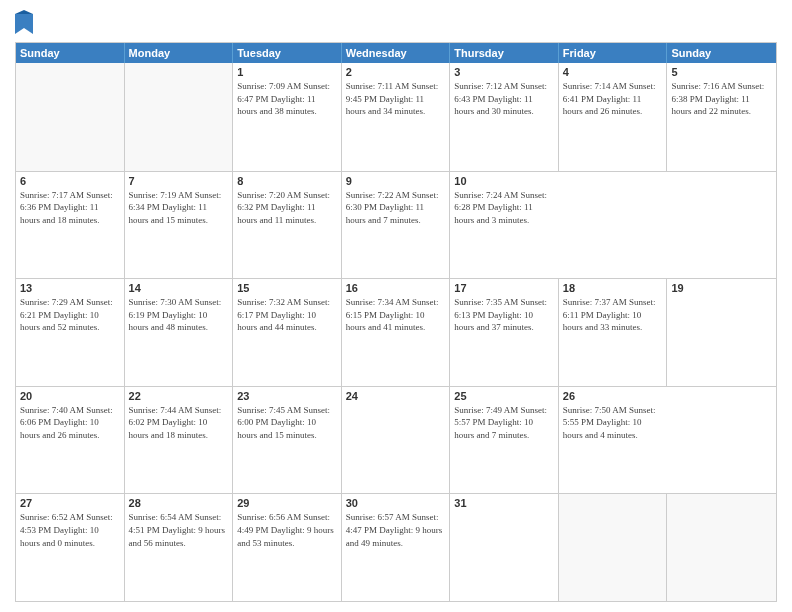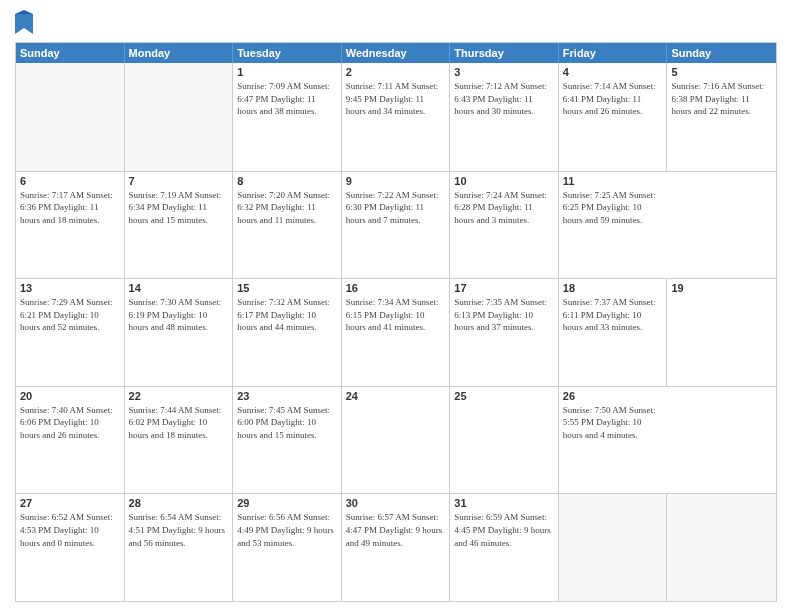--- a/index.html
+++ b/index.html
@@ -198,26 +198,20 @@
             <div class="cell-detail">Sunrise: 7:22 AM
 Sunset: 6:30 PM
 Daylight: 11 hours and 7 minutes.</div>
           </div>
           <div class="cal-cell">
             <span class="day-num">10</span>
             <div class="cell-detail">Sunrise: 7:24 AM
 Sunset: 6:28 PM
 Daylight: 11 hours and 3 minutes.</div>
           </div>
-          <div class="cal-cell">
-            <span class="day-num">11</span>
-            <div class="cell-detail">Sunrise: 7:25 AM
-Sunset: 6:25 PM
-Daylight: 10 hours and 59 minutes.</div>
-          </div>
         </div>
         <div class="cal-row">
           <div class="cal-cell">
             <span class="day-num">13</span>
             <div class="cell-detail">Sunrise: 7:29 AM
 Sunset: 6:21 PM
 Daylight: 10 hours and 52 minutes.</div>
           </div>
           <div class="cal-cell">
             <span class="day-num">14</span>
@@ -270,20 +264,23 @@
             <span class="day-num">23</span>
             <div class="cell-detail">Sunrise: 7:45 AM
 Sunset: 6:00 PM
 Daylight: 10 hours and 15 minutes.</div>
           </div>
           <div class="cal-cell">
             <span class="day-num">24</span>
           </div>
           <div class="cal-cell">
             <span class="day-num">25</span>
+            <div class="cell-detail">Sunrise: 7:49 AM
+Sunset: 5:57 PM
+Daylight: 10 hours and 7 minutes.</div>
           </div>
           <div class="cal-cell">
             <span class="day-num">26</span>
             <div class="cell-detail">Sunrise: 7:50 AM
 Sunset: 5:55 PM
 Daylight: 10 hours and 4 minutes.</div>
           </div>
         </div>
         <div class="cal-row">
           <div class="cal-cell">
@@ -305,22 +302,19 @@
 Daylight: 9 hours and 53 minutes.</div>
           </div>
           <div class="cal-cell">
             <span class="day-num">30</span>
             <div class="cell-detail">Sunrise: 6:57 AM
 Sunset: 4:47 PM
 Daylight: 9 hours and 49 minutes.</div>
           </div>
           <div class="cal-cell">
             <span class="day-num">31</span>
-            <div class="cell-detail">Sunrise: 6:59 AM
-Sunset: 4:45 PM
-Daylight: 9 hours and 46 minutes.</div>
           </div>
           <div class="cal-cell empty"></div>
           <div class="cal-cell empty"></div>
         </div>
       </div>
   </div>
 </div>
 
 </body></html>

